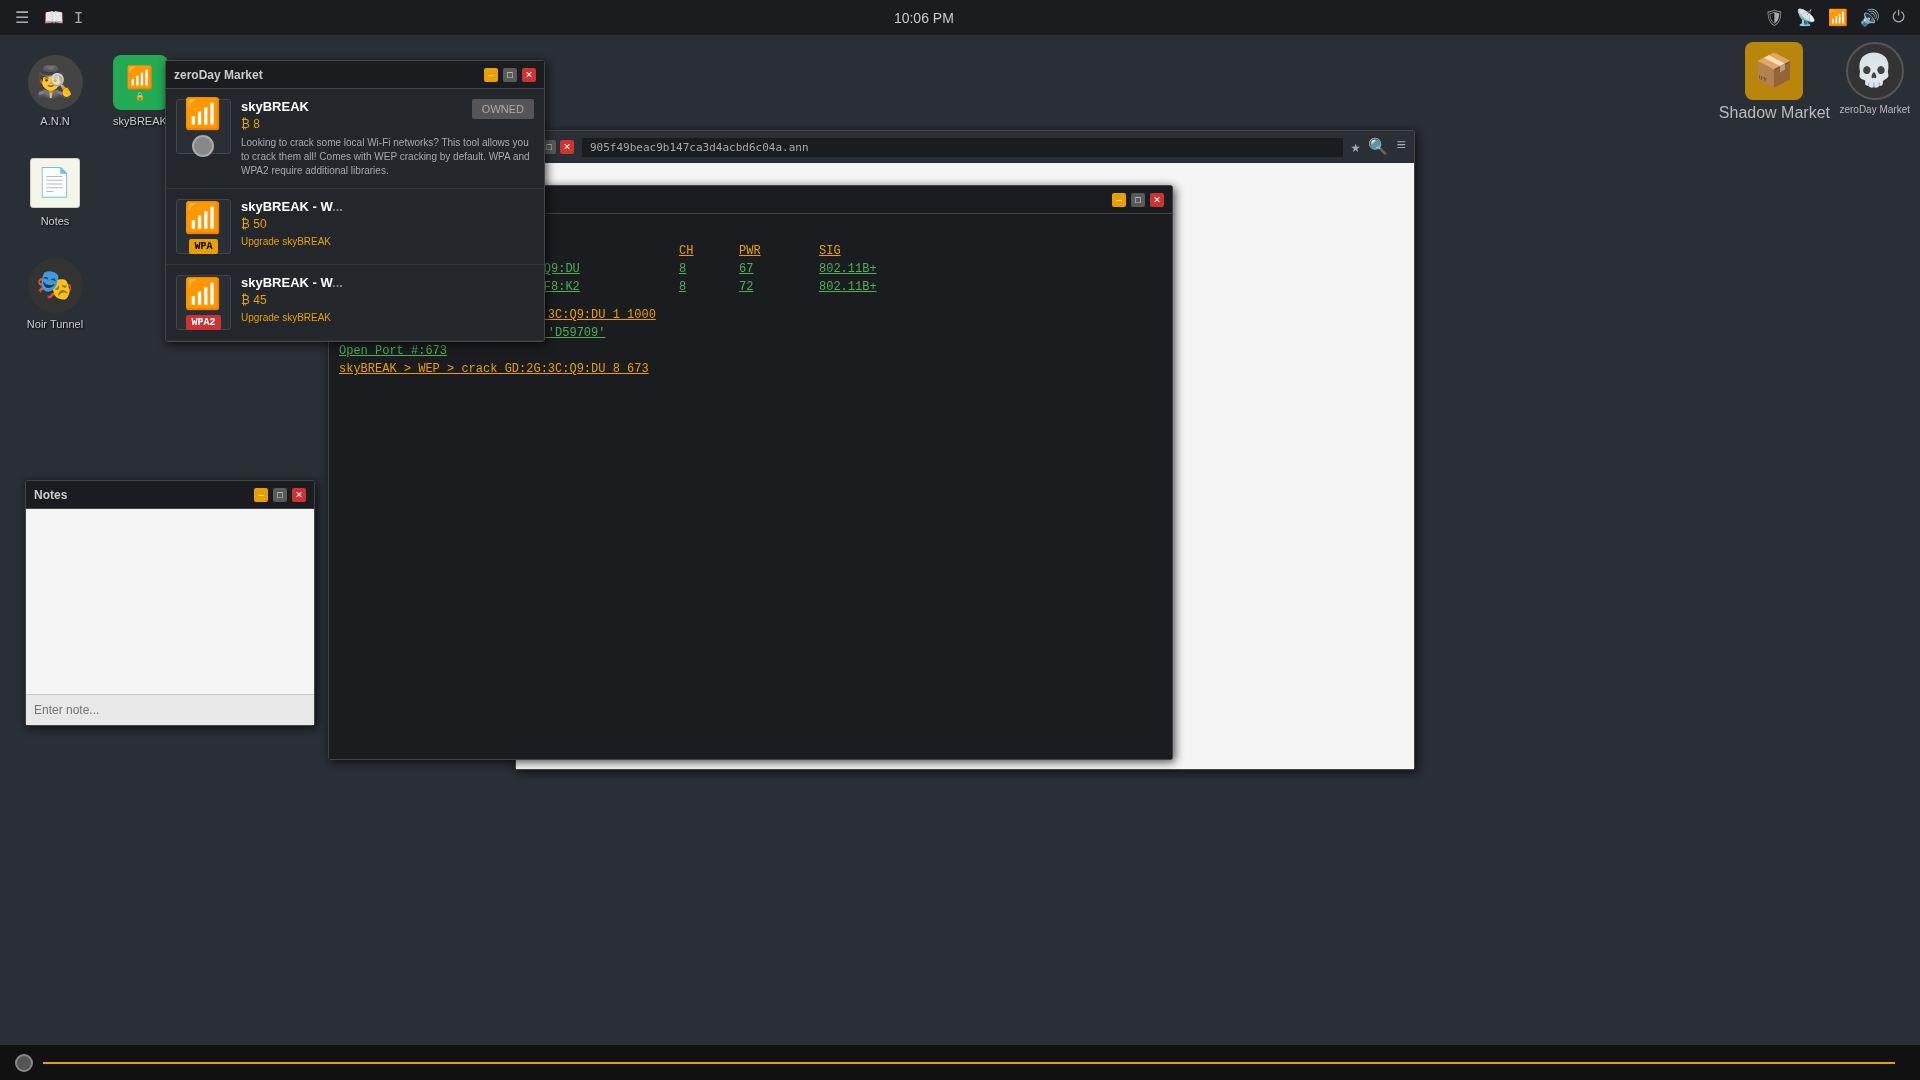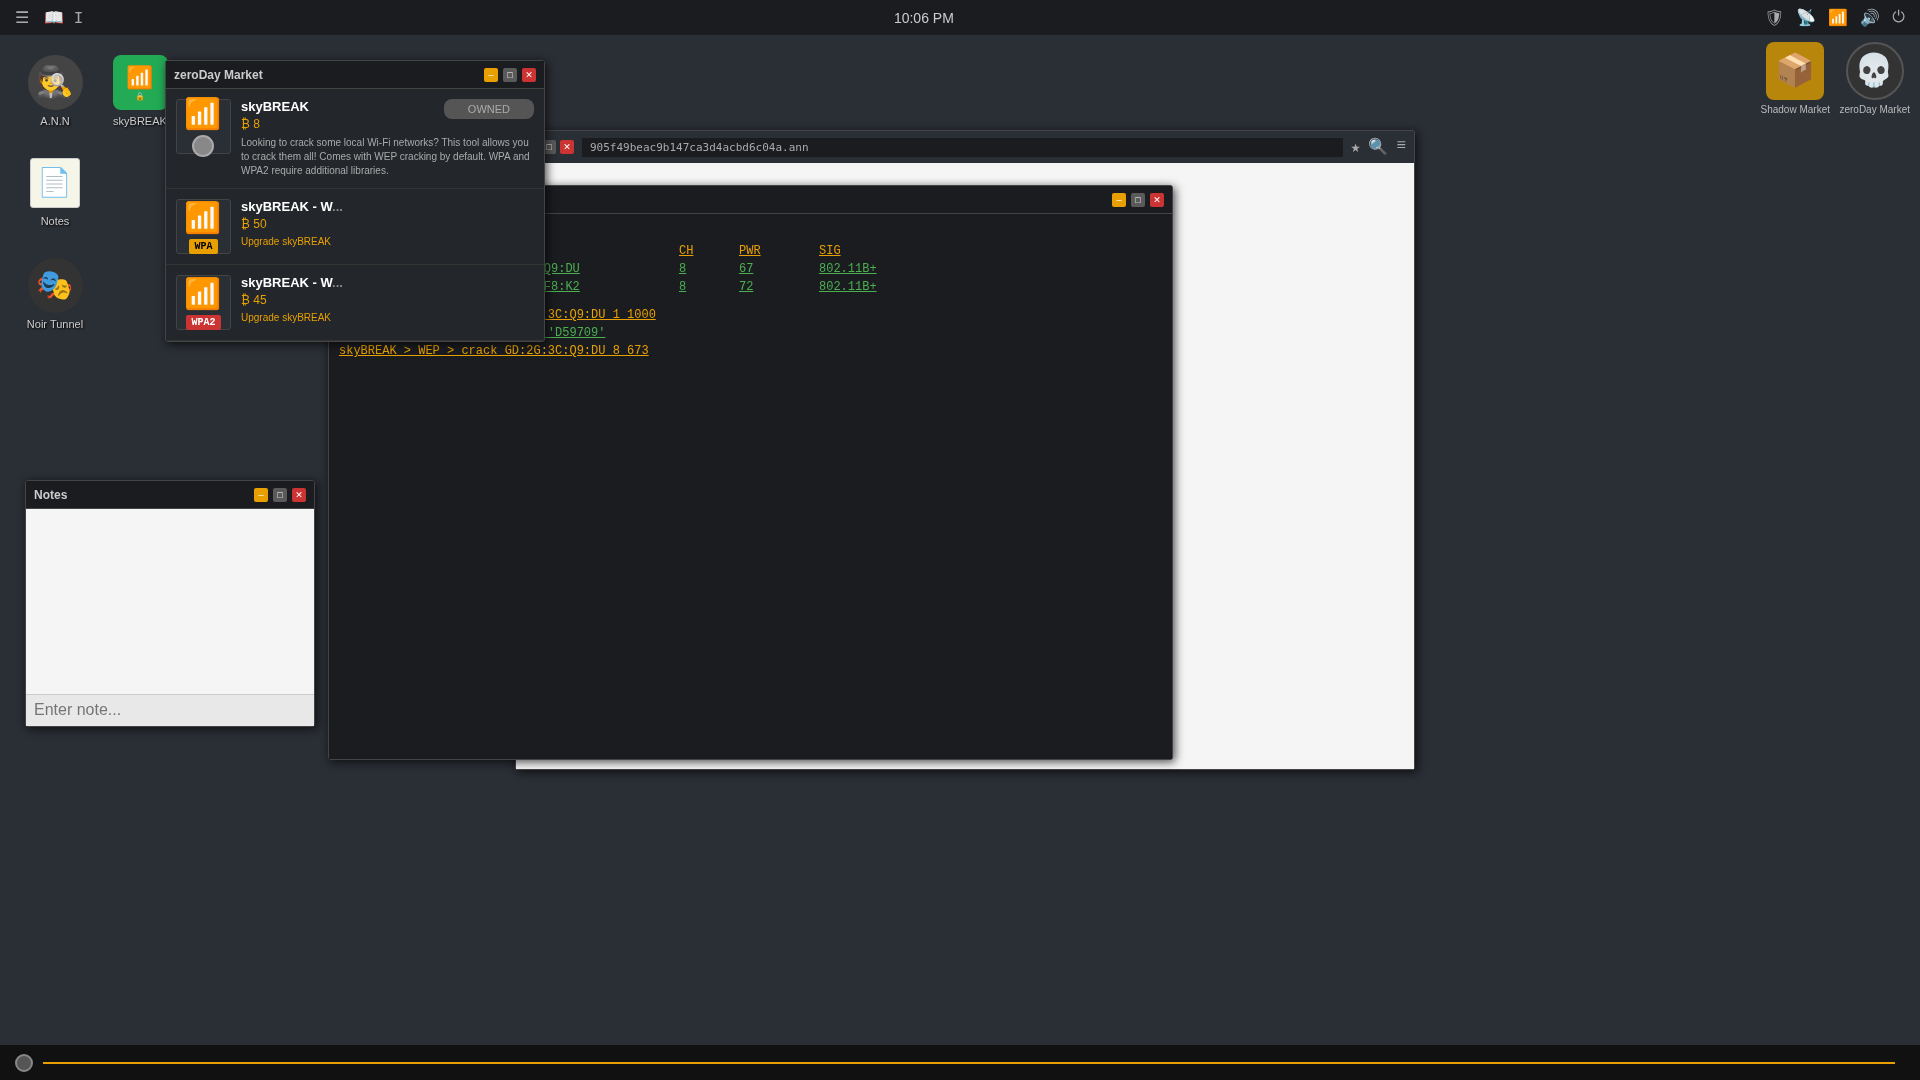--- a/index.html
+++ b/index.html
@@ -161,24 +161,24 @@
     .market-item-desc {
       font-size: 10px;
       color: #aaa;
       font-family: sans-serif;
       line-height: 1.4;
     }
     .owned-btn {
       background: #555;
       border: none;
       color: #aaa;
-      padding: 4px 24px;
+      padding: 4px 10px;
       font-size: 11px;
       cursor: pointer;
-      border-radius: 8px;
+      border-radius: 2px;
       font-family: sans-serif;
     }
     .upgrade-link {
       font-size: 10px;
       color: #e8a000;
       cursor: pointer;
       font-family: sans-serif;
     }
 
     
@@ -296,21 +296,21 @@
     }
     .notes-input-bar {
       background: #e8e8e8;
       border-top: 1px solid #ccc;
       padding: 6px 8px;
     }
     .notes-input {
       width: 100%;
       border: none;
       background: transparent;
-      font-size: 16px;
+      font-size: 12px;
       color: #888;
       font-family: sans-serif;
       outline: none;
     }
 
     
     .status-bar {
       position: absolute;
       bottom: 0; left: 0; right: 0;
       height: 35px;
@@ -396,21 +396,21 @@
 
 <div class="desktop-icon" style="top:258px;left:15px;">
   <div class="icon-img">
     <div style="width:55px;height:55px;border-radius:50%;background:#333;display:flex;align-items:center;justify-content:center;font-size:30px;">🎭</div>
   </div>
   <div class="icon-label">Noir Tunnel</div>
 </div>
 
 <div style="position:absolute;top:42px;right:90px;display:flex;flex-direction:column;align-items:center;gap:4px;cursor:pointer;">
   <div style="width:58px;height:58px;background:#b8860b;border-radius:8px;display:flex;align-items:center;justify-content:center;font-size:32px;">📦</div>
-  <span style="font-size:10px;color:#bbb;font-family:sans-serif;">Shadow Market</span>
+  <span style="font-size:16px;color:#bbb;font-family:sans-serif;">Shadow Market</span>
 </div>
 
 <div style="position:absolute;top:42px;right:10px;display:flex;flex-direction:column;align-items:center;gap:4px;cursor:pointer;">
   <div style="width:58px;height:58px;background:#333;border-radius:50%;display:flex;align-items:center;justify-content:center;font-size:32px;border:2px solid #555;">💀</div>
   <span style="font-size:10px;color:#bbb;font-family:sans-serif;">zeroDay Market</span>
 </div>
 
 <div class="window zeroday-market">
   <div class="window-titlebar">
     <span class="window-title">zeroDay Market</span>
@@ -507,20 +507,21 @@
     <div class="term-line term-green" style="display:grid;grid-template-columns:140px 200px 60px 80px 100px;">
       <span>$SWIFI</span>
         <span>HP:JG:HB:F8:K2</span>
         <span>8</span>
         <span>72</span>
         <span>802.11B+</span>
     </div>
     <div class="term-line" style="height:10px;"></div>
     <div class="term-line term-orange">skyBREAK &gt; WEP &gt; probe GD:2G:3C:Q9:DU 1 1000</div>
     <div class="term-line term-green">Targeting 'GD:2G:3C:Q9:DU' - 'D59709'</div>
+    <div class="term-line term-green">Open Port #:673</div>
     <div class="term-line term-orange">skyBREAK &gt; WEP &gt; crack GD:2G:3C:Q9:DU 8 673</div>
   </div>
 </div>
 
 <div class="window browser-window">
   <div class="browser-titlebar">
     <div class="browser-controls">
       <button class="wc-btn wc-min">–</button>
       <button class="wc-btn" style="background:#5a5a5a;">□</button>
       <button class="wc-btn wc-close">✕</button>

